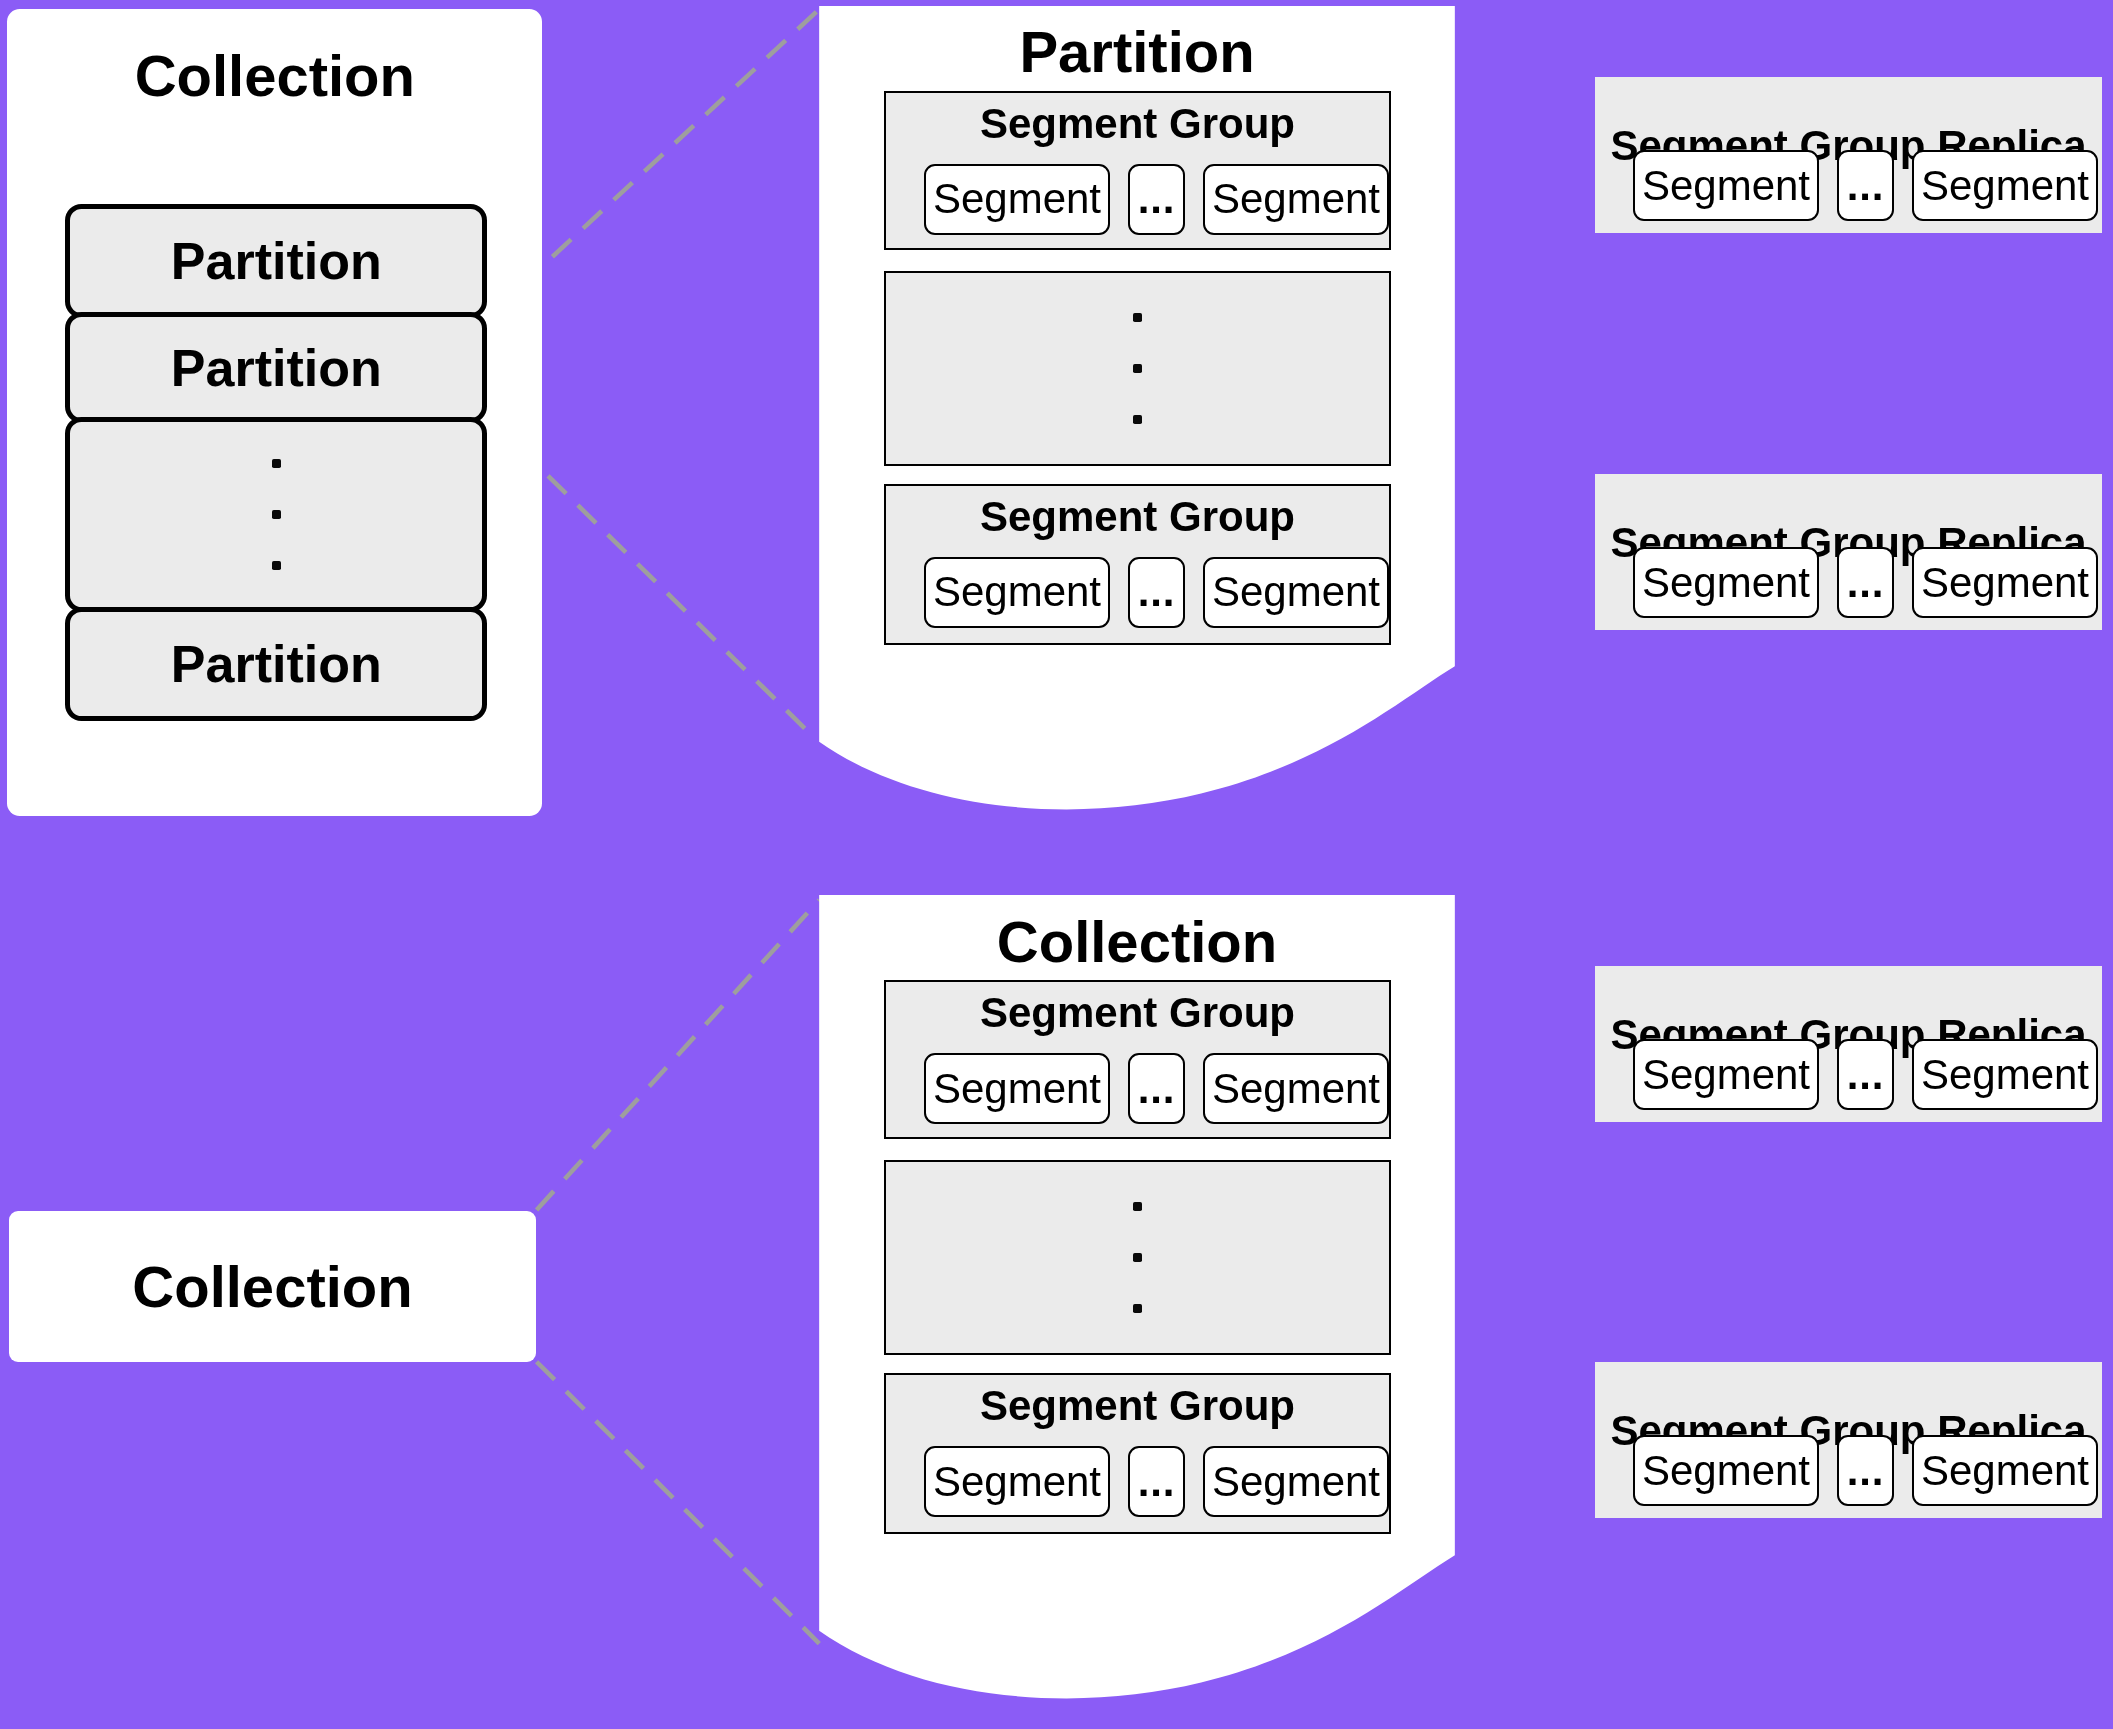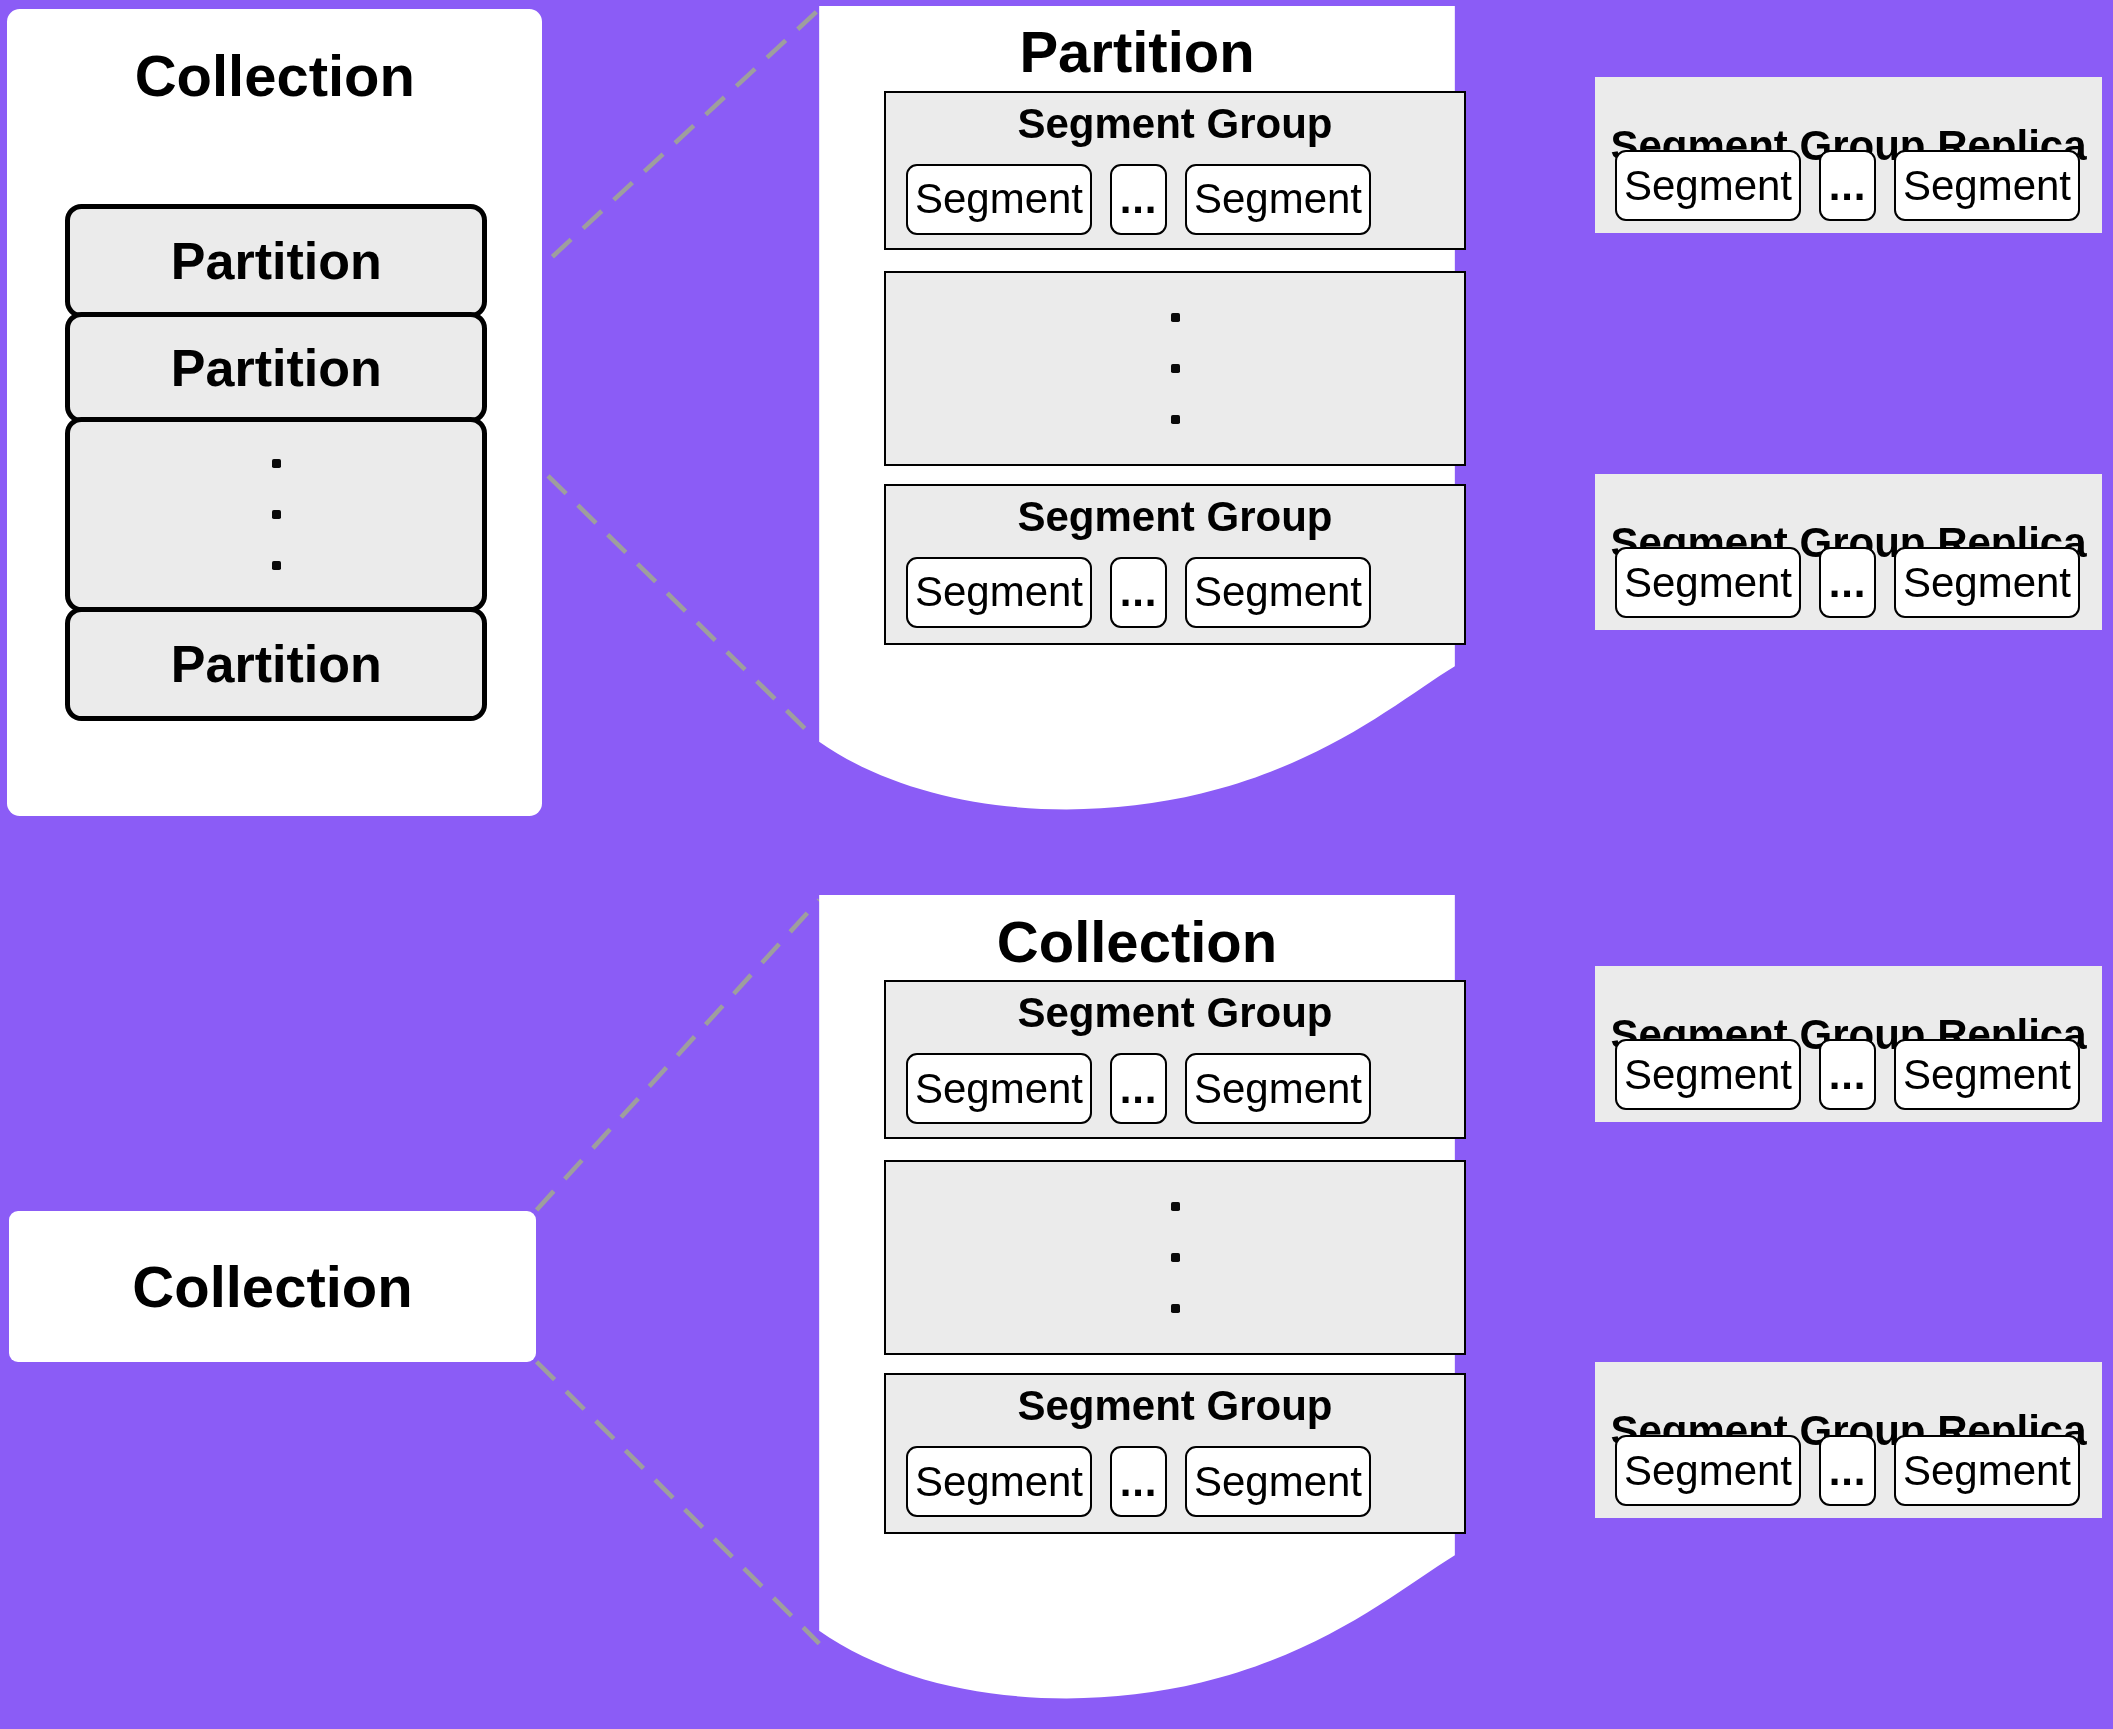--- a/index.html
+++ b/index.html
@@ -17,36 +17,36 @@
         box-sizing:border-box;display:flex;align-items:center;justify-content:center;
         font-size:52px;font-weight:bold;}
   .prow.r1{top:195px;height:114px;}
   .prow.r2{top:303px;height:111px;}
   .prow.rdots{top:408px;height:195px;}
   .prow.r3{top:598px;height:114px;}
 
   
   .doc{width:636px;height:823px;}
   .doc-title{left:0;top:12.7px;width:100%;text-align:center;font-size:58px;font-weight:bold;}
-  .sg{left:65px;width:582px;background:#ebebeb;border:2.7px solid #000;box-sizing:border-box;}
+  .sg{left:65px;width:507px;background:#ebebeb;border:2.7px solid #000;box-sizing:border-box;}
   .sg.g1{top:85px;height:159px;}
   .sg.gdots{top:265px;height:195px;display:flex;align-items:center;justify-content:center;}
   .sg.g2{top:478px;height:161px;}
   .sg-title{left:0;top:7.3px;width:100%;text-align:center;font-size:42px;font-weight:bold;}
   .segrow-pos{left:0;top:71px;width:100%;}
 
   
   .replica{left:1595px;width:507px;height:156px;background:#ebebeb;}
   .replica .sg-title{top:9px;margin-top:36px;}
   .replica .segrow-pos{top:73px;}
 
   
   .segbox{position:absolute;height:71px;background:#fff;border:2.7px solid #000;border-radius:11px;
           box-sizing:border-box;display:flex;align-items:center;justify-content:center;
-          font-size:42px;}
+          font-size:42px;margin-left:18px;}
   .seg-l{left:20px;width:186px;}
   .seg-dots{left:224px;width:57px;font-weight:bold;letter-spacing:0.9px;}
   .seg-r{left:299px;width:186px;}
 
   
   .vdots{display:flex;flex-direction:column;align-items:center;gap:42px;}
   .vdots span{width:9px;height:9px;background:#0a0a0a;border-radius:1.8px;}
 
   
   .cbox{left:9px;top:1211px;width:527px;height:151px;background:#fff;border-radius:9px;

